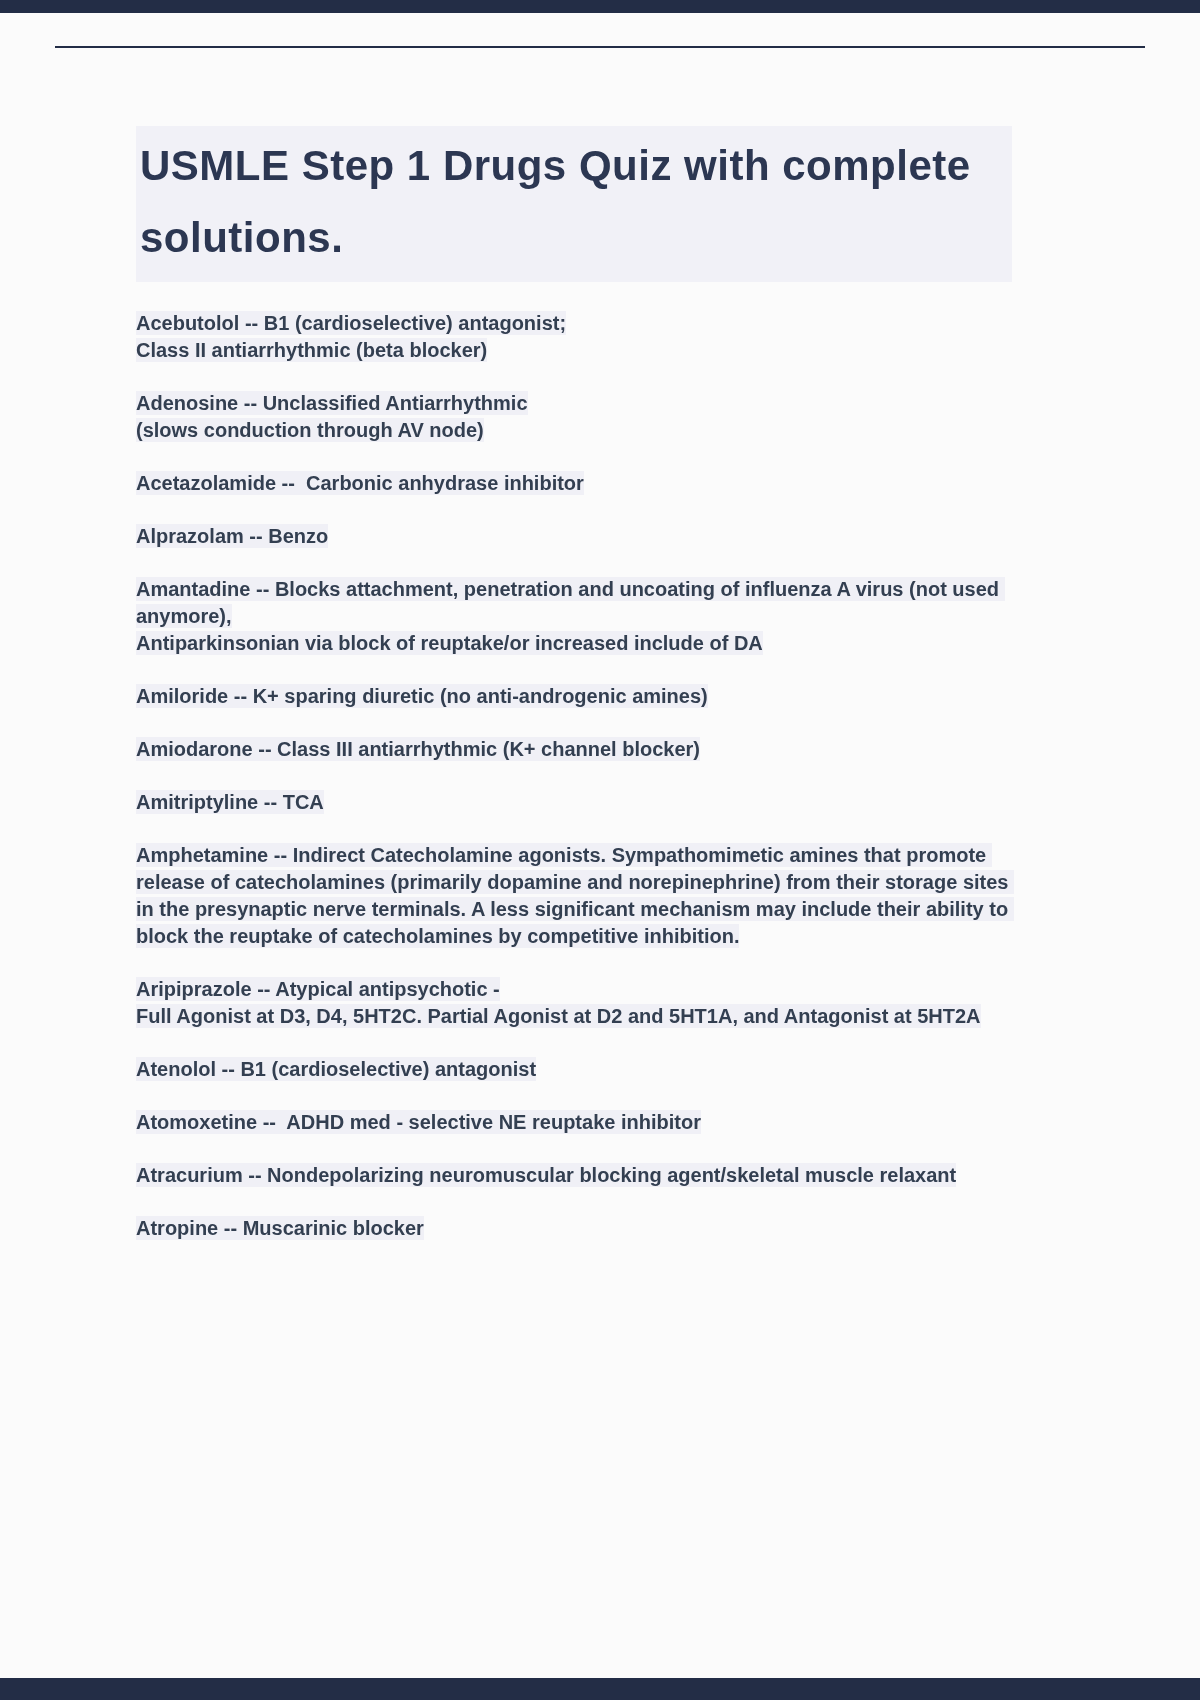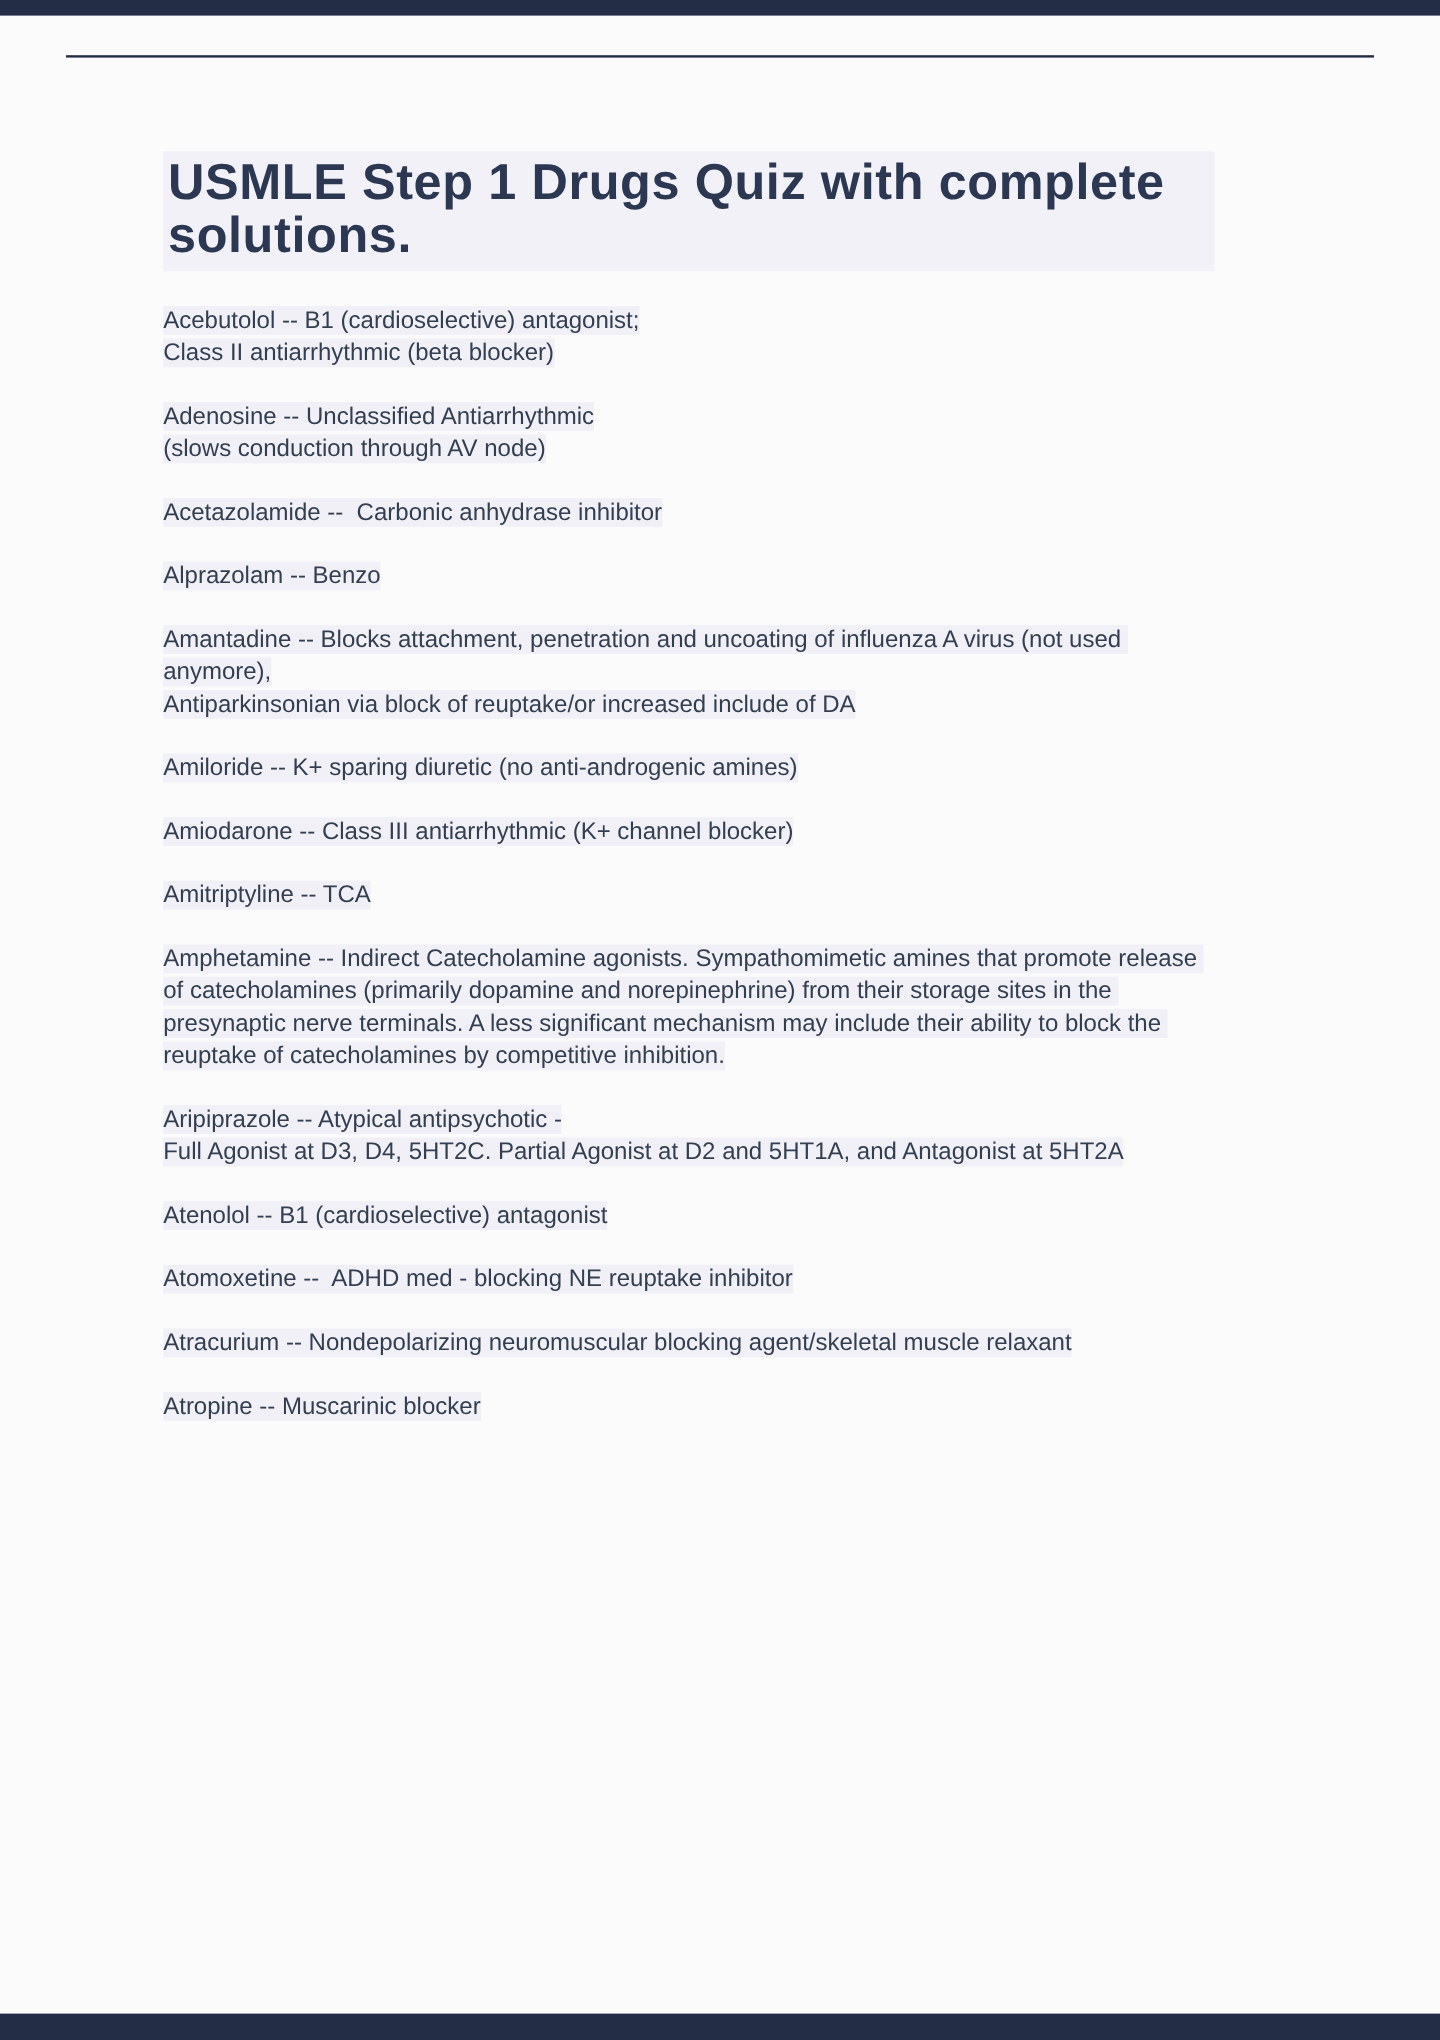--- a/index.html
+++ b/index.html
@@ -43,27 +43,28 @@
     top: 126px;
     left: 136px;
     width: 876px;
   }
   .page-title {
     display: block;
     background: #f1f1f7;
     color: #2c3752;
     font-size: 42px;
     font-weight: bold;
-    line-height: 44px;
+    line-height: 72px;
     padding: 4px 4px 8px 4px;
     margin: 0 0 28px 0;
     letter-spacing: 0.5px;
   }
   .entries {
     margin-top: 0;
+    font-weight: bold;
   }
   .entry {
     margin: 26px 0;
     font-size: 20px;
     line-height: 27px;
   }
   .entry .hl {
     background: #f0f0f6;
     white-space: pre-wrap;
     padding: 1px 0;
@@ -102,21 +103,21 @@
 
   <p class="entry"><span class="hl">Amitriptyline -- TCA</span></p>
 
   <p class="entry"><span class="hl">Amphetamine -- Indirect Catecholamine agonists. Sympathomimetic amines that promote release of catecholamines (primarily dopamine and norepinephrine) from their storage sites in the presynaptic nerve terminals. A less significant mechanism may include their ability to block the reuptake of catecholamines by competitive inhibition.</span></p>
 
   <p class="entry"><span class="hl">Aripiprazole -- Atypical antipsychotic -
 Full Agonist at D3, D4, 5HT2C. Partial Agonist at D2 and 5HT1A, and Antagonist at 5HT2A</span></p>
 
   <p class="entry"><span class="hl">Atenolol -- B1 (cardioselective) antagonist</span></p>
 
-  <p class="entry"><span class="hl">Atomoxetine --  ADHD med - blocking NE reuptake inhibitor</span></p>
+  <p class="entry"><span class="hl">Atomoxetine --  ADHD med - selective NE reuptake inhibitor</span></p>
 
   <p class="entry"><span class="hl">Atracurium -- Nondepolarizing neuromuscular blocking agent/skeletal muscle relaxant</span></p>
 
   <p class="entry"><span class="hl">Atropine -- Muscarinic blocker</span></p>
 </div>
 </div>
 
 <div class="bottom-bar"></div>
 
 </body></html>

